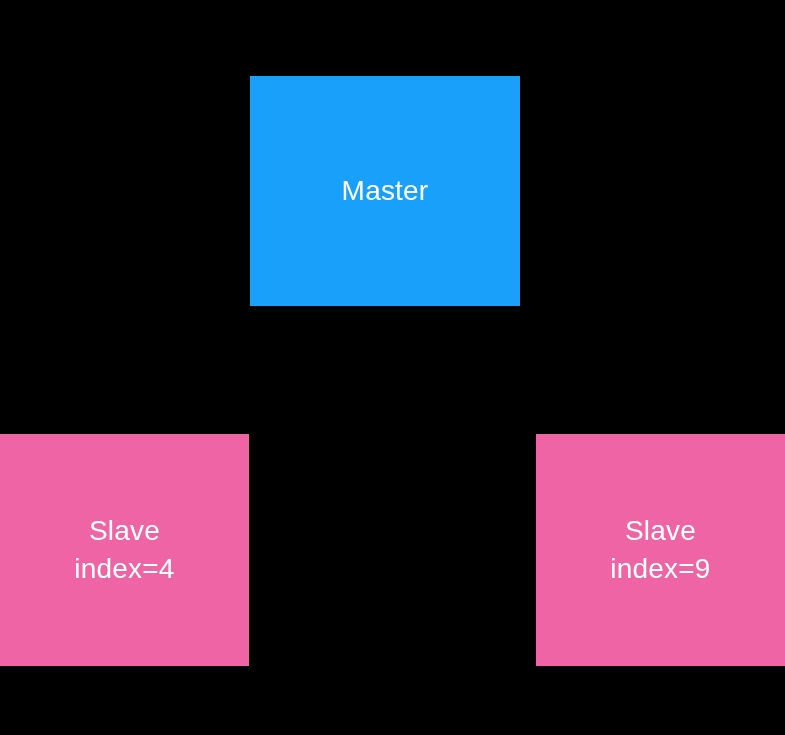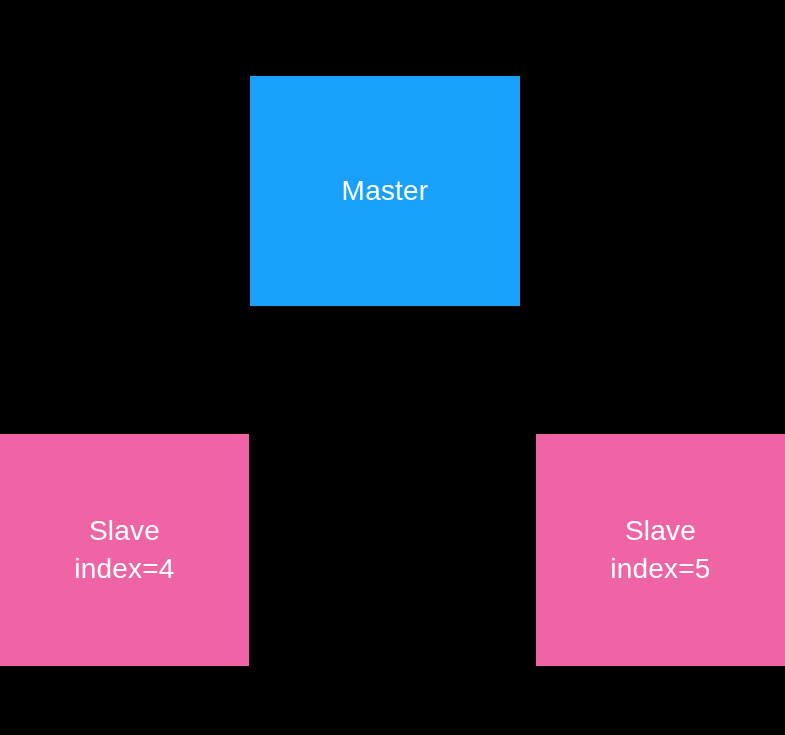--- a/index.html
+++ b/index.html
@@ -59,16 +59,16 @@
     <span class="node-line">Master</span>
   </div>
 
   <div class="node node-slave1" style="background-color: rgb(238, 100, 165); color: rgb(255, 255, 255);">
     <span class="node-line">Slave</span>
     <span class="node-line">index=4</span>
   </div>
 
   <div class="node node-slave2" style="background-color: rgb(238, 100, 165); color: rgb(255, 255, 255);">
     <span class="node-line">Slave</span>
-    <span class="node-line">index=5</span>
+    <span class="node-line">index=9</span>
   </div>
 
 </div>
 
 </body></html>

